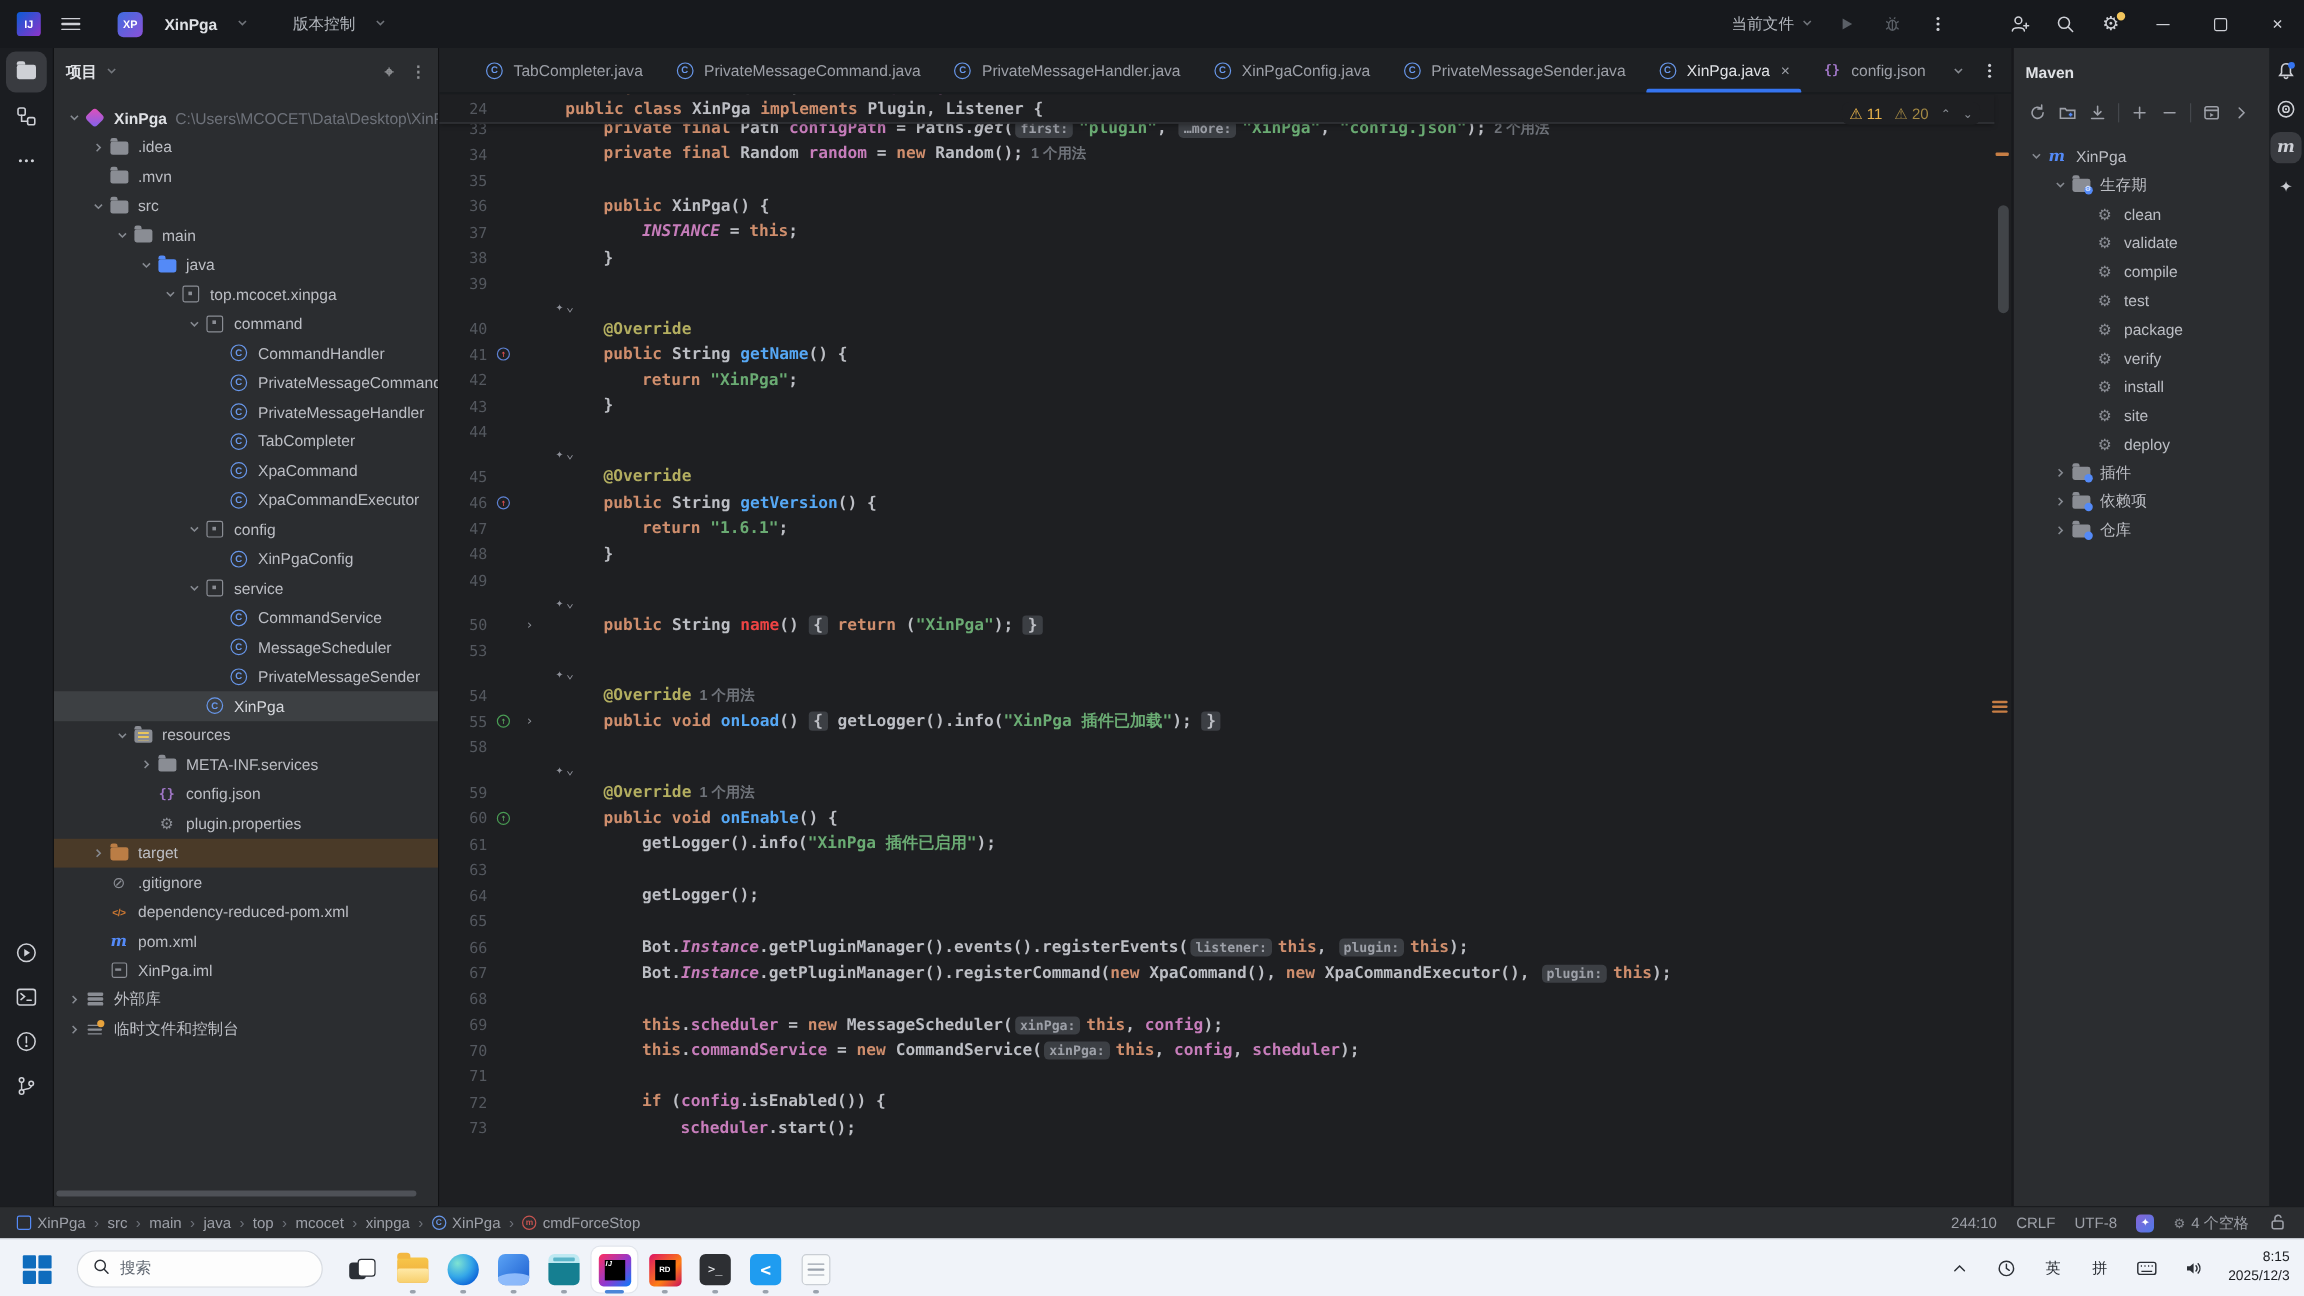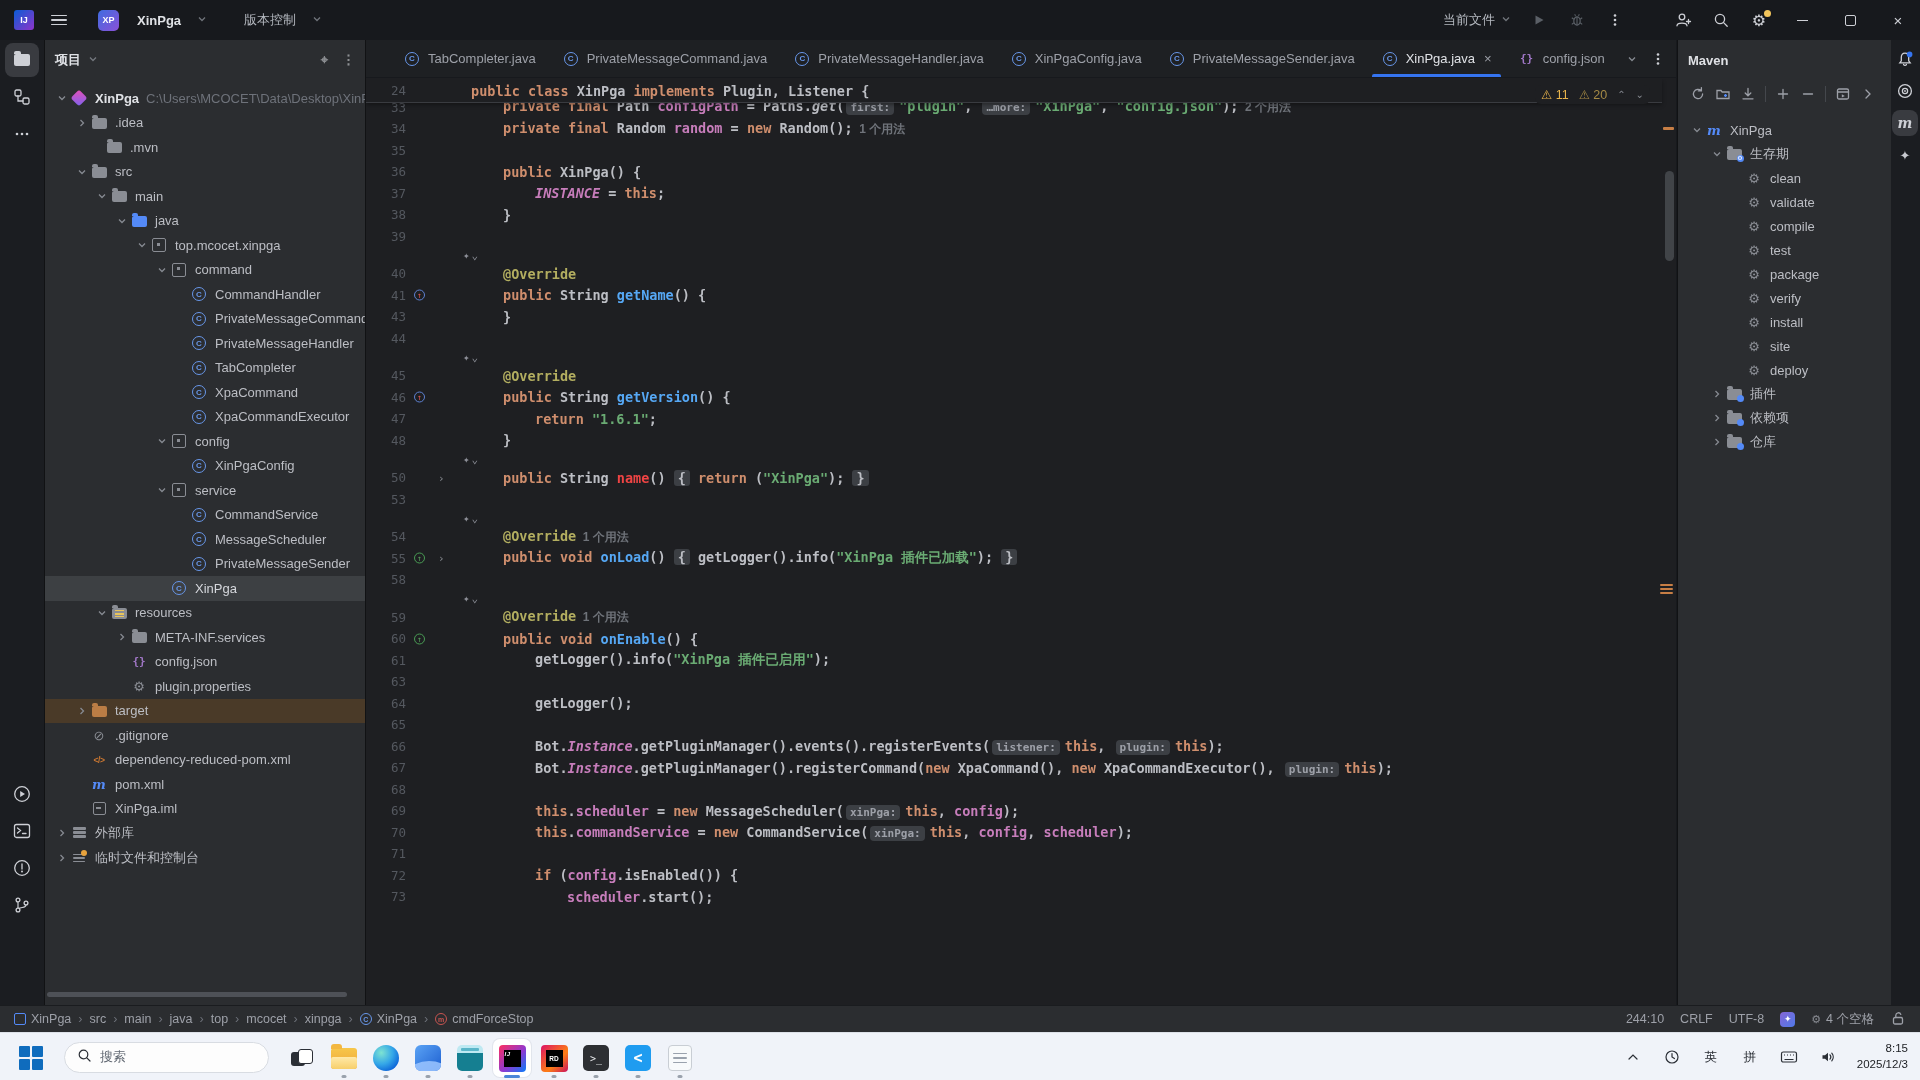--- a/index.html
+++ b/index.html
@@ -362,21 +362,21 @@
           <span class="tch">
             <svg width="12" height="12" viewBox="0 0 12 12" fill="none" xmlns="http://www.w3.org/2000/svg">
               <polyline points="4.5,3 7.5,6 4.5,9" stroke="#868a91" stroke-width="1.3" fill="none"></polyline>
             </svg>
           </span>
           <span class="ic" style="width: 18px;">
             <span class="ic-folder"></span>
           </span>
           <span class="tlabel">.idea</span>
         </div>
-        <div class="trow" style="height: 24.5px; padding-left: 43px;">
+        <div class="trow" style="height: 24.5px; padding-left: 28px;">
           <span class="tch"></span>
           <span class="ic" style="width: 18px;">
             <span class="ic-folder"></span>
           </span>
           <span class="tlabel">.mvn</span>
         </div>
         <div class="trow" style="height: 24.5px; padding-left: 28px;">
           <span class="tch">
             <svg width="12" height="12" viewBox="0 0 12 12" fill="none" xmlns="http://www.w3.org/2000/svg">
               <polyline points="3,4.5 6,7.5 9,4.5" stroke="#868a91" stroke-width="1.3" fill="none"></polyline>
@@ -707,27 +707,29 @@
           <div class="crow"><span class="lnum">33</span><span class="ctext" style="padding-left: 32px;"><span class="tk kw">private final </span><span class="tk def">Path </span><span class="tk fld">configPath</span><span class="tk def"> = Paths.</span><span class="tk defi">get</span><span class="tk def">(</span><span class="tk chip">first:</span><span class="tk str">"plugin"</span><span class="tk def">, </span><span class="tk chip">…more:</span><span class="tk str">"XinPga"</span><span class="tk def">, </span><span class="tk str">"config.json"</span><span class="tk def">);</span><span class="tk usage">  2 个用法</span></span></div>
           <div class="crow"><span class="lnum">34</span><span class="ctext" style="padding-left: 32px;"><span class="tk kw">private final </span><span class="tk def">Random </span><span class="tk fld">random</span><span class="tk def"> = </span><span class="tk kw">new</span><span class="tk def"> Random();</span><span class="tk usage">  1 个用法</span></span></div>
           <div class="crow"><span class="lnum">35</span><span class="ctext" style="padding-left: 0px;"></span></div>
           <div class="crow"><span class="lnum">36</span><span class="ctext" style="padding-left: 32px;"><span class="tk kw">public </span><span class="tk def">XinPga() {</span></span></div>
           <div class="crow"><span class="lnum">37</span><span class="ctext" style="padding-left: 64px;"><span class="tk fldi">INSTANCE</span><span class="tk def"> = </span><span class="tk kw">this</span><span class="tk def">;</span></span></div>
           <div class="crow"><span class="lnum">38</span><span class="ctext" style="padding-left: 32px;"><span class="tk def">}</span></span></div>
           <div class="crow"><span class="lnum">39</span><span class="ctext" style="padding-left: 0px;"></span></div>
           <div class="crow ai"><span class="ai-ic" style="margin-left: 97px;">✦⌄</span></div>
           <div class="crow"><span class="lnum">40</span><span class="ctext" style="padding-left: 32px;"><span class="tk ann">@Override</span></span></div>
           <div class="crow"><span class="lnum">41</span><span class="gutter-ic"><span class="ring ovr">↑</span></span><span class="ctext" style="padding-left: 32px;"><span class="tk kw">public </span><span class="tk def">String </span><span class="tk mth">getName</span><span class="tk def">() {</span></span></div>
+          <div class="crow"><span class="lnum">42</span><span class="ctext" style="padding-left: 64px;"><span class="tk kw">return </span><span class="tk str">"XinPga"</span><span class="tk def">;</span></span></div>
           <div class="crow"><span class="lnum">43</span><span class="ctext" style="padding-left: 32px;"><span class="tk def">}</span></span></div>
           <div class="crow"><span class="lnum">44</span><span class="ctext" style="padding-left: 0px;"></span></div>
           <div class="crow ai"><span class="ai-ic" style="margin-left: 97px;">✦⌄</span></div>
           <div class="crow"><span class="lnum">45</span><span class="ctext" style="padding-left: 32px;"><span class="tk ann">@Override</span></span></div>
           <div class="crow"><span class="lnum">46</span><span class="gutter-ic"><span class="ring ovr">↑</span></span><span class="ctext" style="padding-left: 32px;"><span class="tk kw">public </span><span class="tk def">String </span><span class="tk mth">getVersion</span><span class="tk def">() {</span></span></div>
           <div class="crow"><span class="lnum">47</span><span class="ctext" style="padding-left: 64px;"><span class="tk kw">return </span><span class="tk str">"1.6.1"</span><span class="tk def">;</span></span></div>
           <div class="crow"><span class="lnum">48</span><span class="ctext" style="padding-left: 32px;"><span class="tk def">}</span></span></div>
+          <div class="crow"><span class="lnum">49</span><span class="ctext" style="padding-left: 0px;"></span></div>
           <div class="crow ai"><span class="ai-ic" style="margin-left: 97px;">✦⌄</span></div>
           <div class="crow"><span class="lnum">50</span><span class="fold-ar">›</span><span class="ctext" style="padding-left: 32px;"><span class="tk kw">public </span><span class="tk def">String </span><span class="tk dim">name</span><span class="tk def">() </span><span class="tk foldc">{</span><span class="tk kw"> return </span><span class="tk def">(</span><span class="tk str">"XinPga"</span><span class="tk def">); </span><span class="tk foldc">}</span></span></div>
           <div class="crow"><span class="lnum">53</span><span class="ctext" style="padding-left: 0px;"></span></div>
           <div class="crow ai"><span class="ai-ic" style="margin-left: 97px;">✦⌄</span></div>
           <div class="crow"><span class="lnum">54</span><span class="ctext" style="padding-left: 32px;"><span class="tk ann">@Override</span><span class="tk usage">  1 个用法</span></span></div>
           <div class="crow"><span class="lnum">55</span><span class="gutter-ic"><span class="ring imp">↑</span></span><span class="fold-ar">›</span><span class="ctext" style="padding-left: 32px;"><span class="tk kw">public void </span><span class="tk mth">onLoad</span><span class="tk def">() </span><span class="tk foldc">{</span><span class="tk def"> getLogger().info(</span><span class="tk str">"XinPga 插件已加载"</span><span class="tk def">); </span><span class="tk foldc">}</span></span></div>
           <div class="crow"><span class="lnum">58</span><span class="ctext" style="padding-left: 0px;"></span></div>
           <div class="crow ai"><span class="ai-ic" style="margin-left: 97px;">✦⌄</span></div>
           <div class="crow"><span class="lnum">59</span><span class="ctext" style="padding-left: 32px;"><span class="tk ann">@Override</span><span class="tk usage">  1 个用法</span></span></div>
           <div class="crow"><span class="lnum">60</span><span class="gutter-ic"><span class="ring imp">↑</span></span><span class="ctext" style="padding-left: 32px;"><span class="tk kw">public void </span><span class="tk mth">onEnable</span><span class="tk def">() {</span></span></div>

